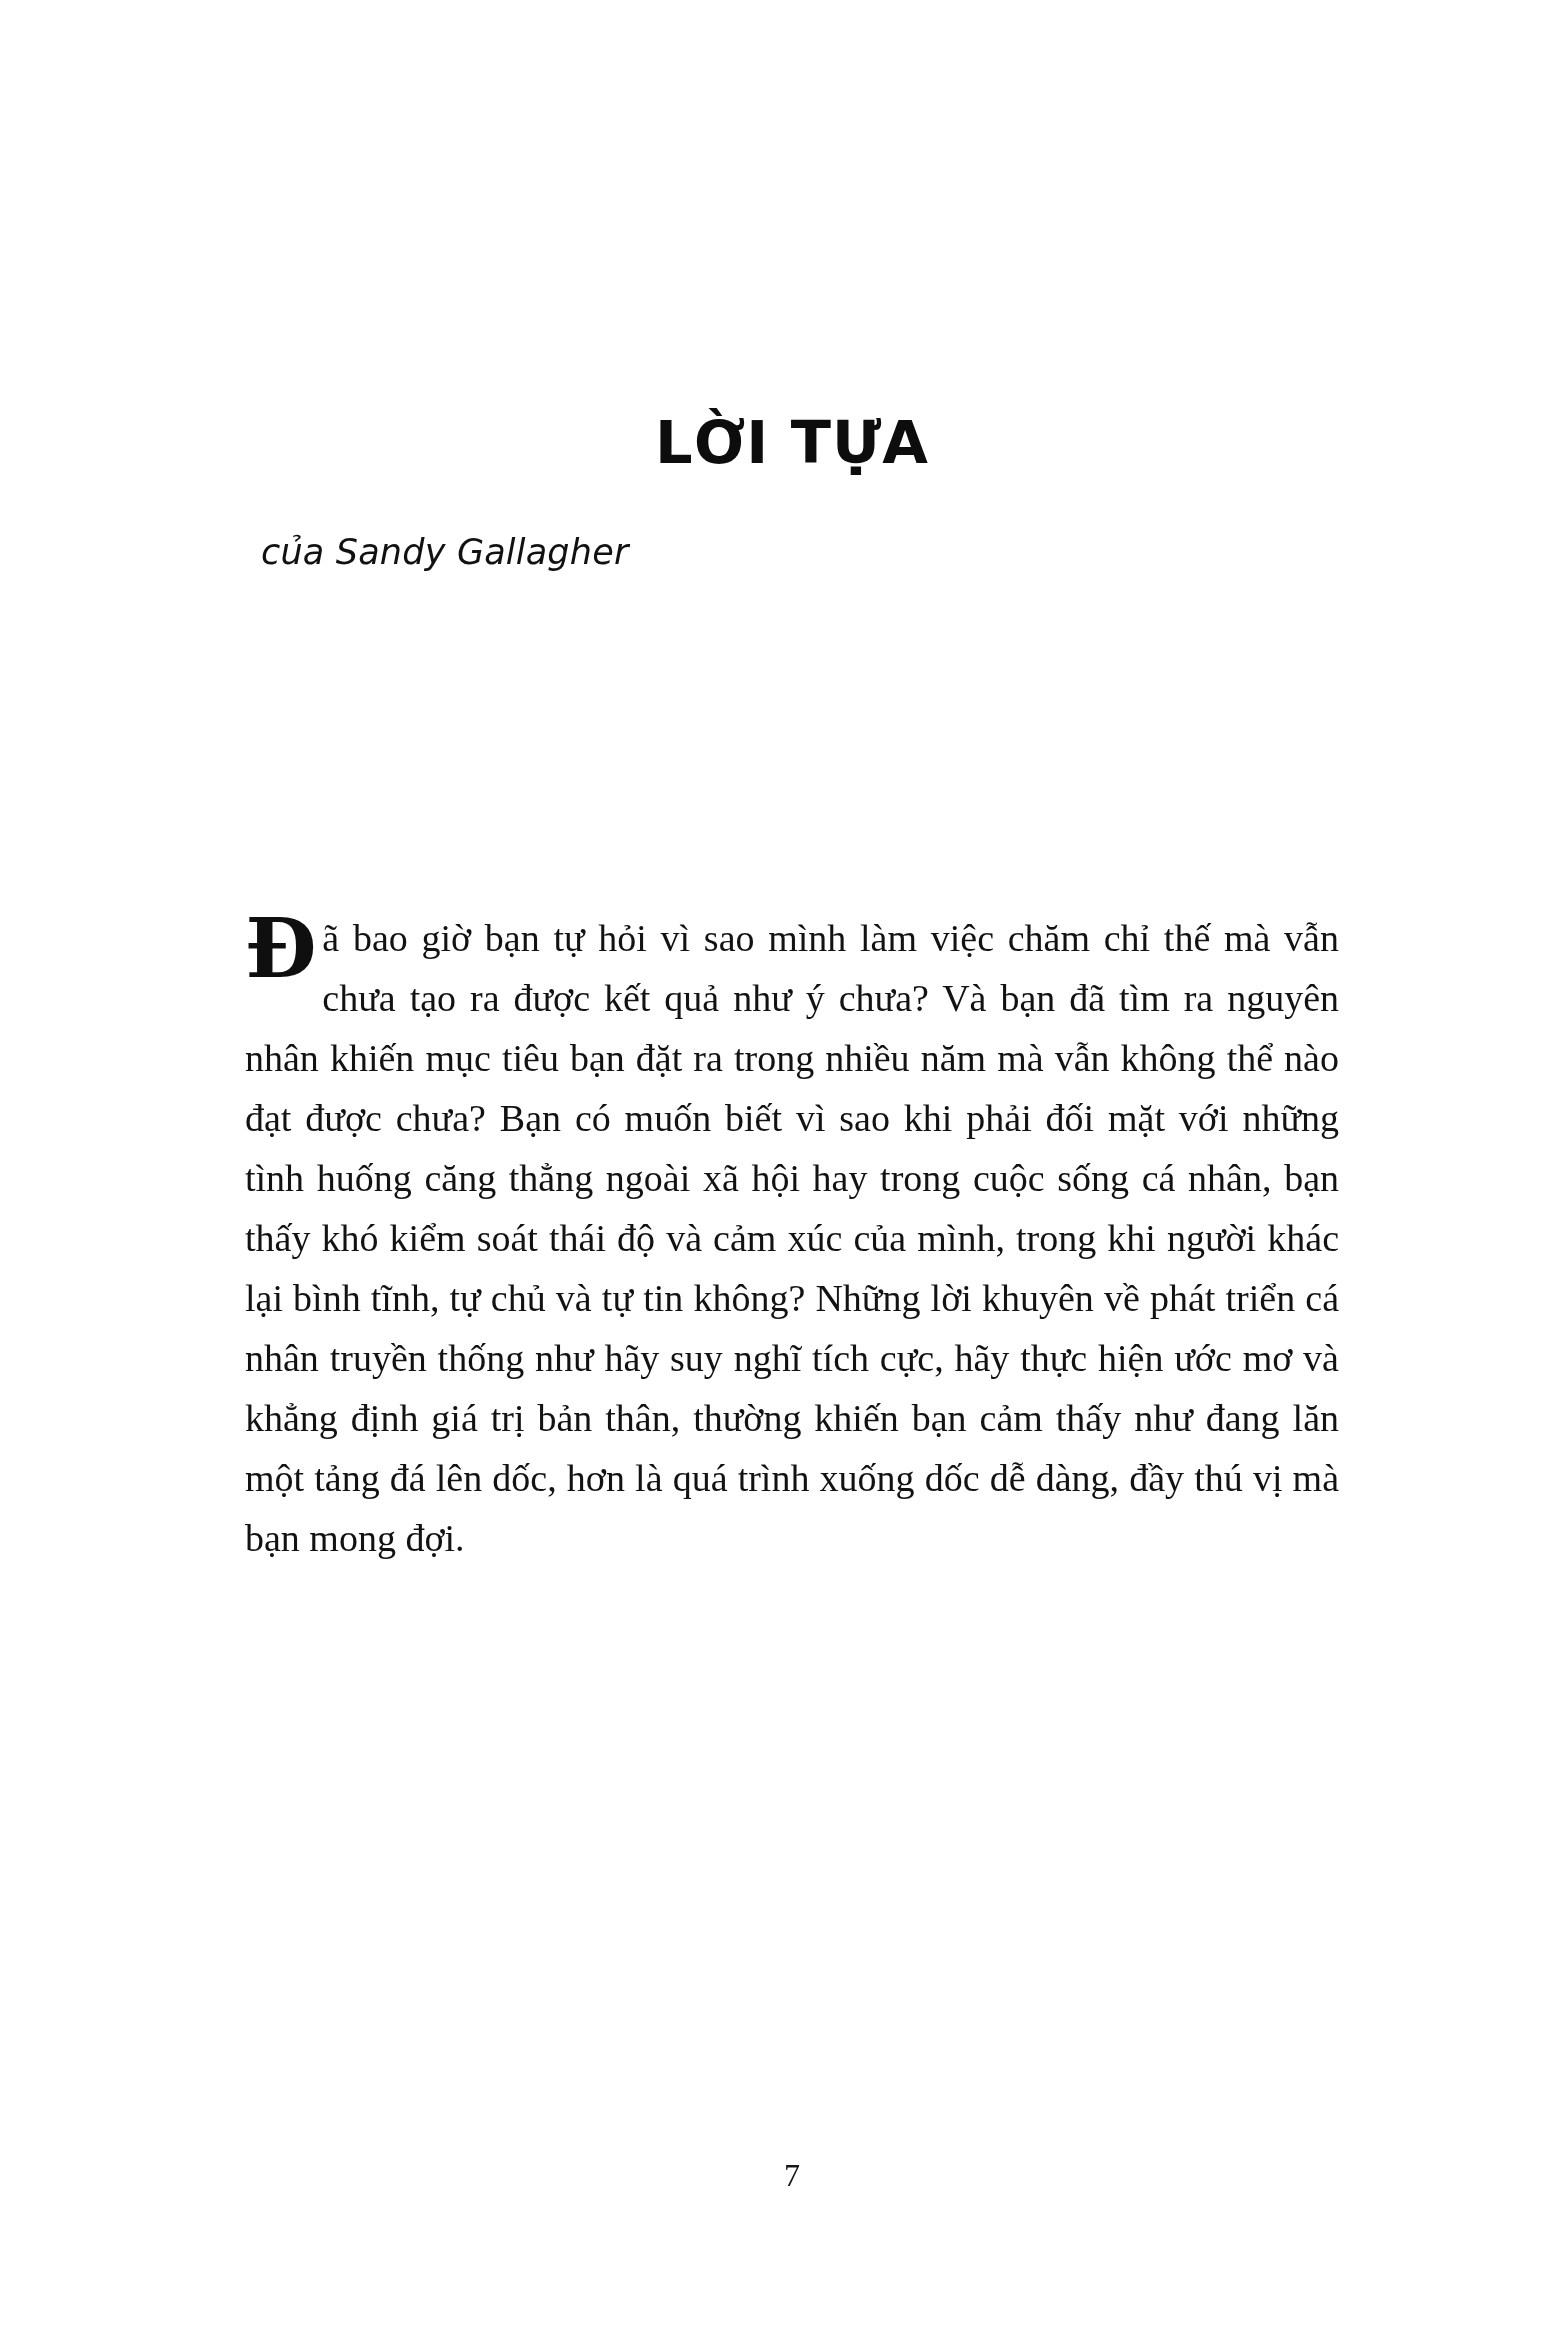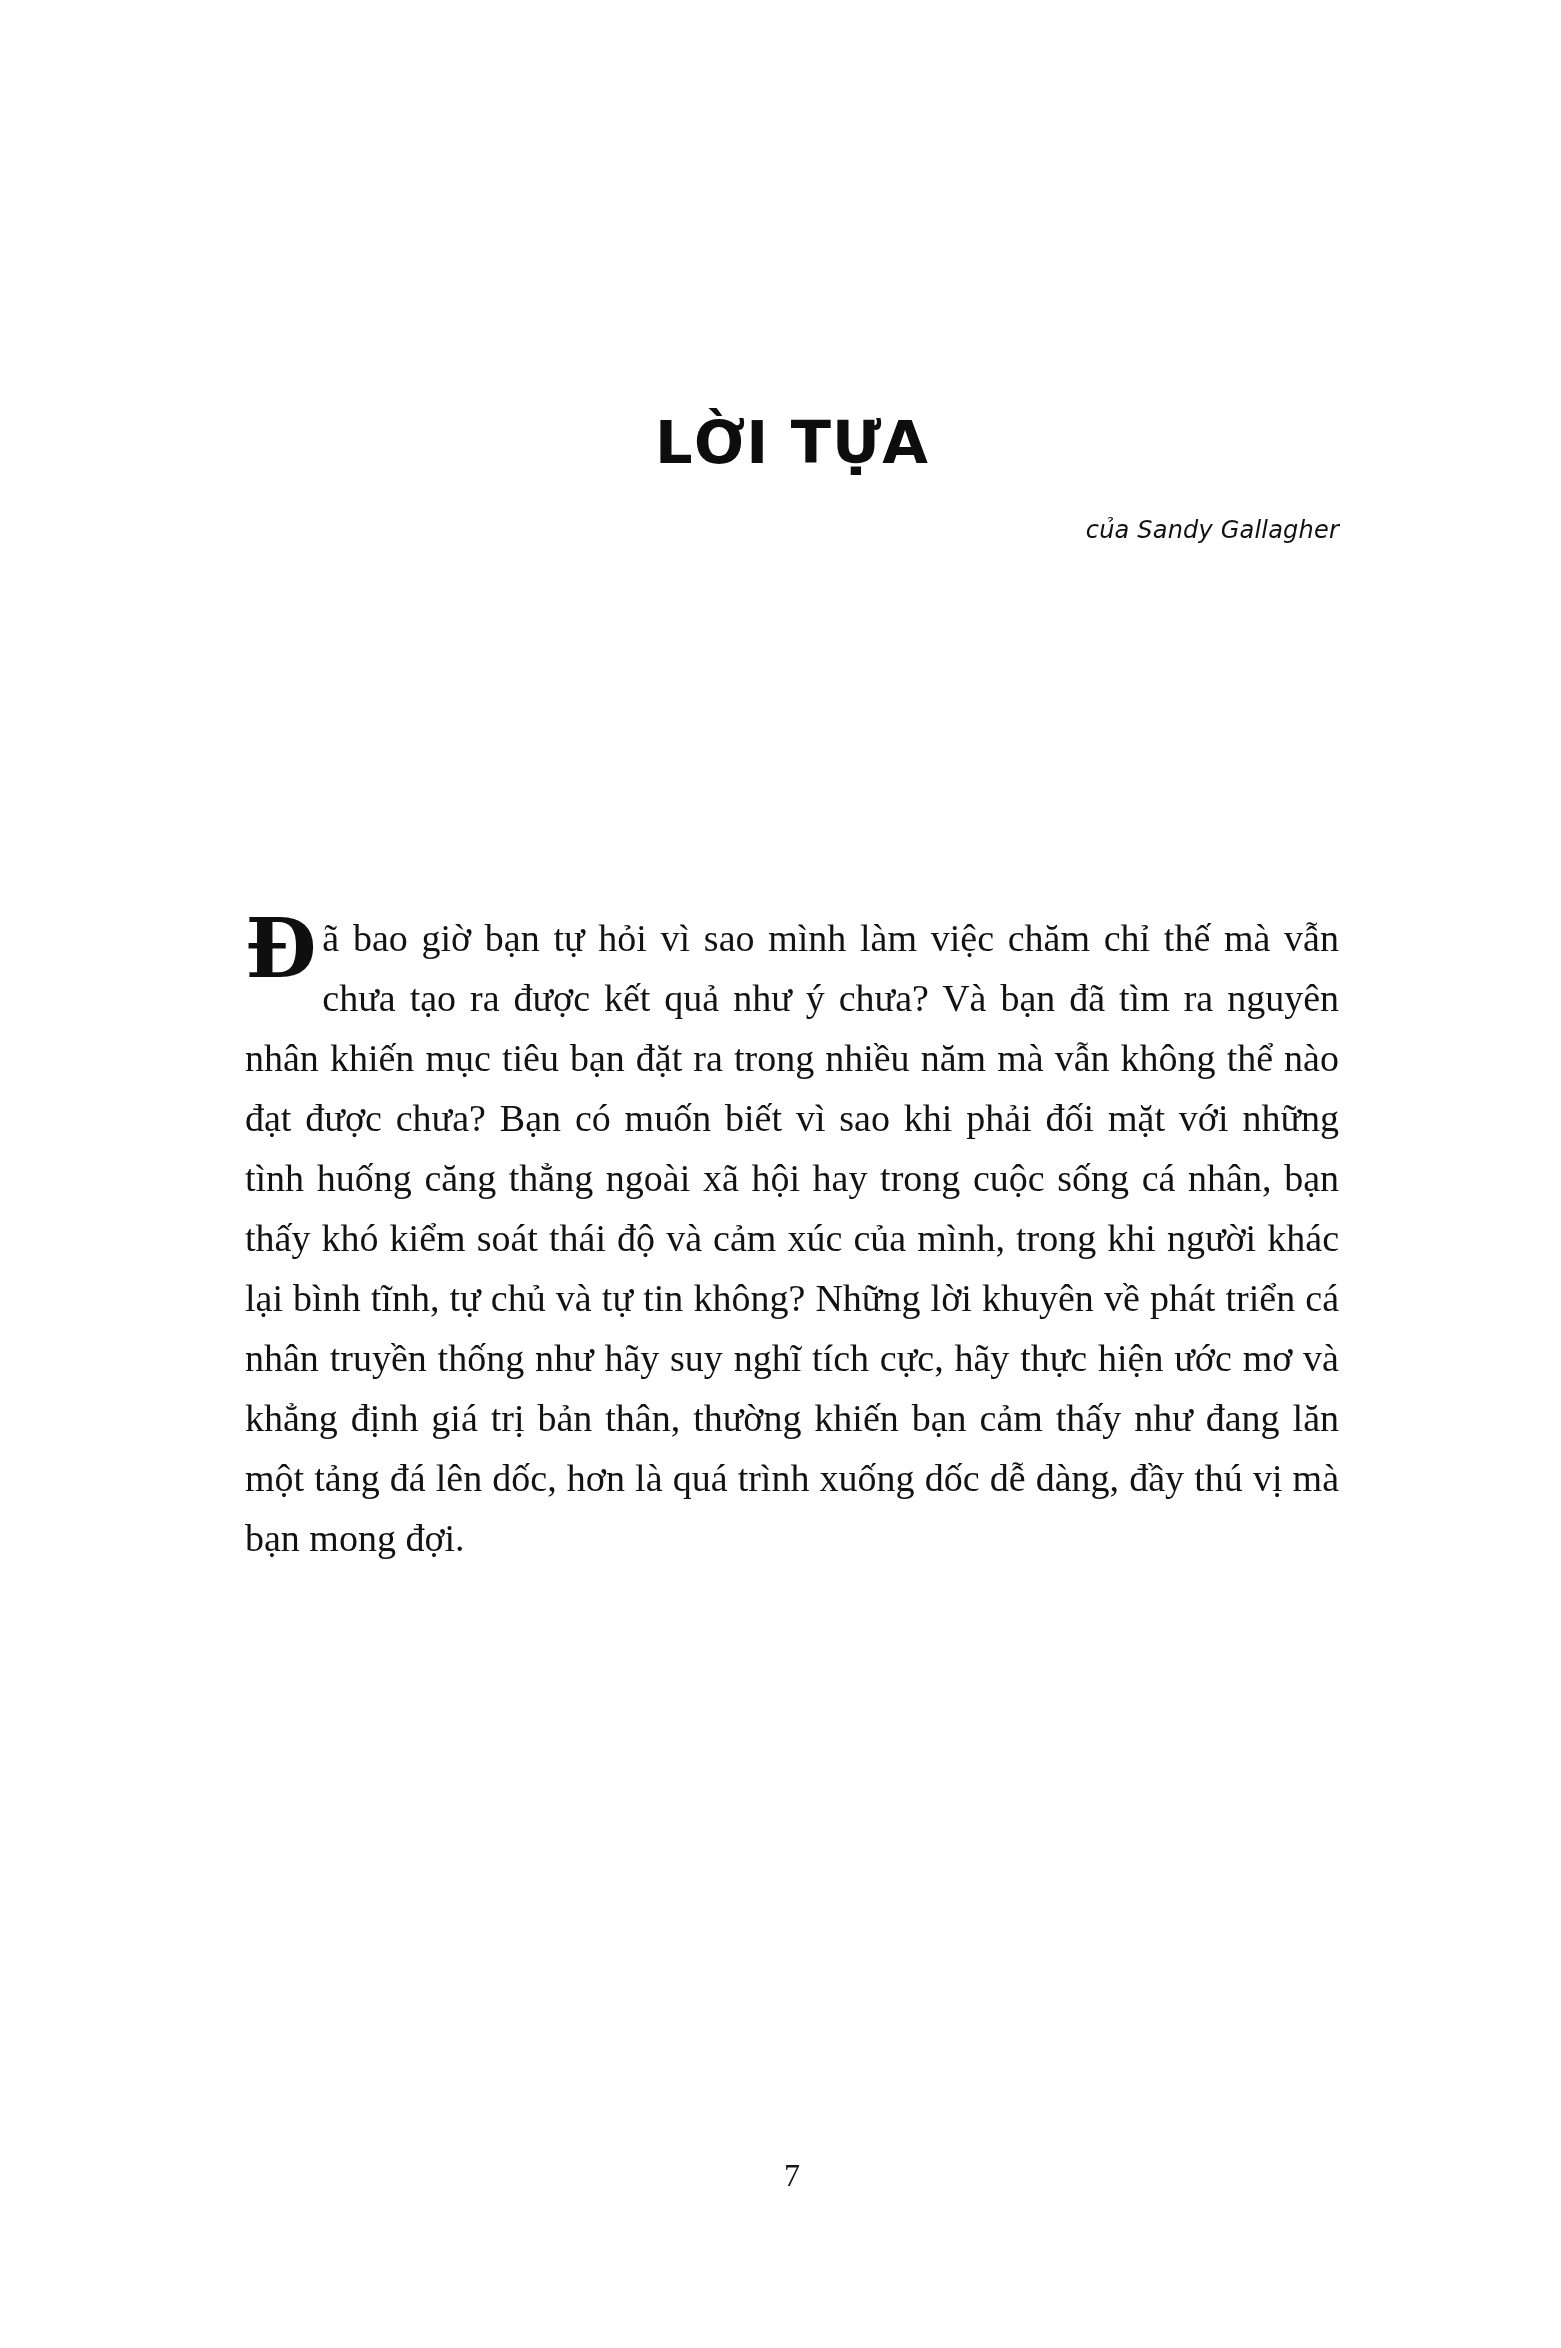--- a/index.html
+++ b/index.html
@@ -37,24 +37,24 @@
     letter-spacing: 1px;
     text-align: center;
     color: #0d0d0d;
     margin: 0;
     padding-top: 411px;
     line-height: 1.1;
   }
   .chapter-subtitle {
     font-family: "DejaVu Sans", sans-serif;
     font-style: italic;
-    font-size: 24px;
-    text-align: right;
+    font-size: 35px;
+    text-align: left;
     color: #111111;
-    margin: 0;
+    margin: 16px;
     padding-top: 40px;
     letter-spacing: 0.2px;
   }
   .body-area {
     position: absolute;
     left: 0;
     top: 908px;
     width: 1094px;
   }
   p.body-text {

